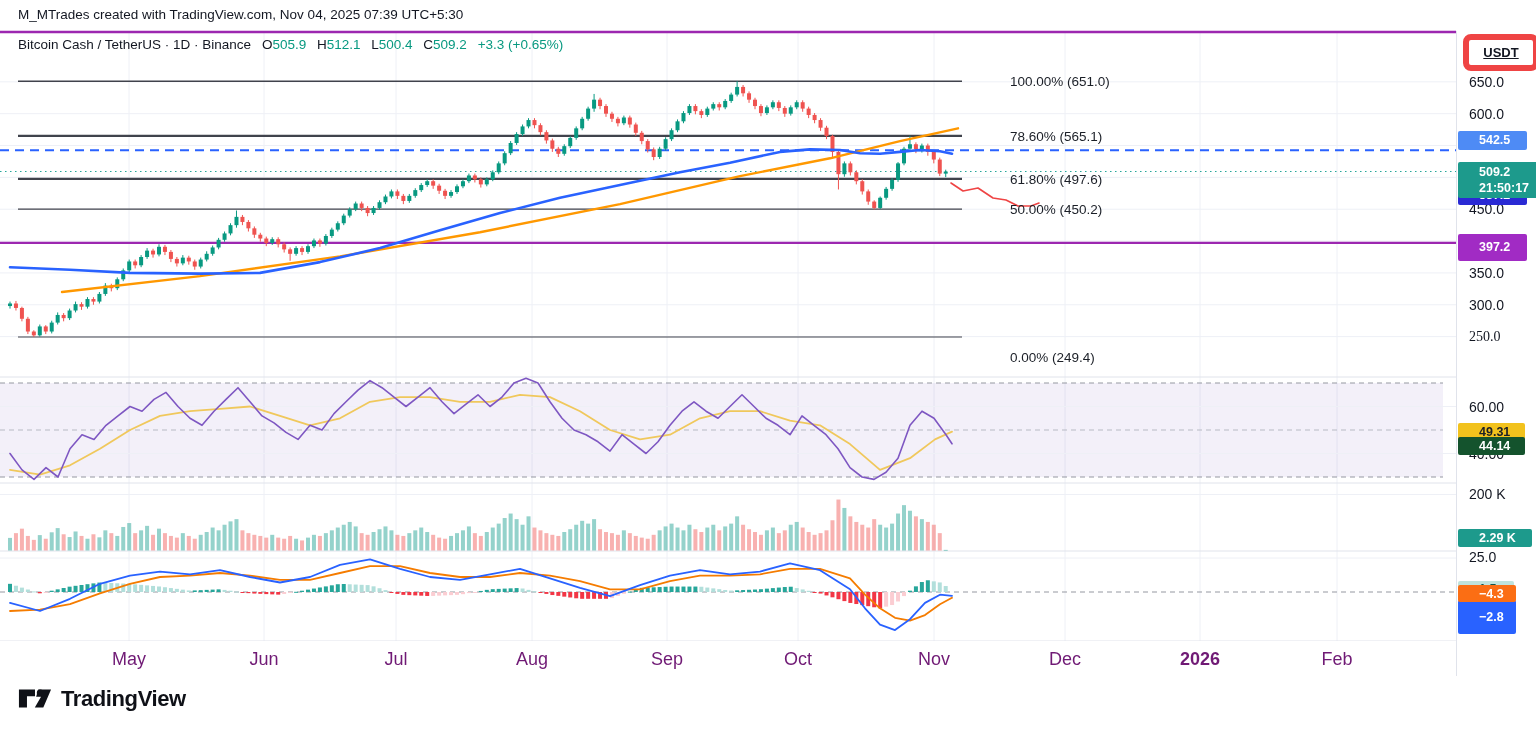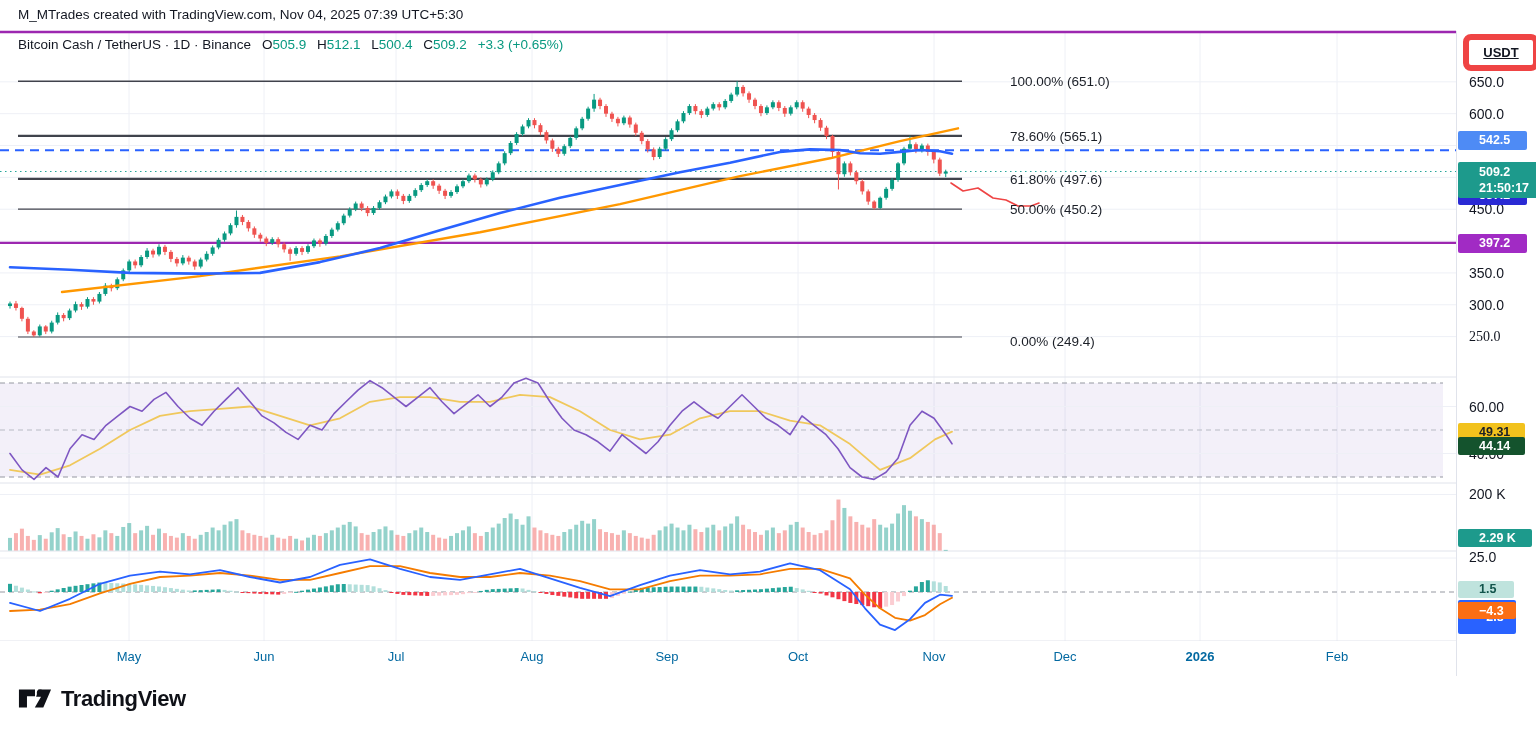--- a/index.html
+++ b/index.html
@@ -12,21 +12,21 @@
   #legend .v{color:#089981;}
   #legend .chg{color:#089981;margin-left:7px;}
   .fib-label{position:absolute;left:968px;transform:translateY(-50%);font-size:13.5px;color:#1b1f27;white-space:nowrap;z-index:4;margin-left:42px;}
   #right-axis{position:absolute;left:1456px;top:31px;width:80px;height:645px;background:#fff;border-left:1px solid #e0e3eb;z-index:6;}
   #usdt-btn{position:absolute;left:6px;top:3px;width:64px;height:25px;border:6px solid #ef4444;border-radius:8px;
     display:flex;align-items:center;justify-content:center;font-size:13px;font-weight:700;color:#131722;background:#fff;cursor:pointer;text-decoration:underline;}
   .tick{position:absolute;left:12px;transform:translateY(-50%);font-size:14px;color:#131722;white-space:nowrap;}
   .badge{position:absolute;left:1px;border-radius:2px;color:#fff;font-size:12.5px;font-weight:700;
     display:flex;flex-direction:column;justify-content:center;padding-left:21px;line-height:16px;z-index:7;}
   #time-axis{position:absolute;left:0;top:641px;width:1456px;height:35px;background:#fff;z-index:5;}
-  .tlabel{position:absolute;top:8px;transform:translateX(-50%);font-size:13px;color:#0369a1;}
+  .tlabel{position:absolute;top:8px;transform:translateX(-50%);font-size:18px;color:#701a75;}
   #logo{position:absolute;left:18px;top:686px;display:flex;align-items:center;gap:9px;cursor:pointer;}
   #logo-text{font-size:22px;font-weight:700;color:#0f1117;letter-spacing:-0.4px;}
 </style>
 </head>
 <body>
 
 <div id="stage">
   <div id="attribution">M_MTrades created with TradingView.com, Nov 04, 2025 07:39 UTC+5:30</div>
 
   <svg id="chart-svg" width="1536" height="734">
@@ -719,21 +719,21 @@
     <span class="k">L</span><span class="v">500.4</span>
     <span class="k">C</span><span class="v">509.2</span>
     <span class="chg">+3.3 (+0.65%)</span>
   </div>
 
   <div id="fib-labels">
       <div class="fib-label" style="top: 81.2px;">100.00% (651.0)</div>
       <div class="fib-label" style="top: 135.914px;">78.60% (565.1)</div>
       <div class="fib-label" style="top: 178.908px;">61.80% (497.6)</div>
       <div class="fib-label" style="top: 209.1px;">50.00% (450.2)</div>
-      <div class="fib-label" style="top: 341px;">0.00% (249.4)</div>
+      <div class="fib-label" style="top: 357px;">0.00% (249.4)</div>
     </div>
 
   <div id="right-axis">
     <div id="usdt-btn">USDT</div>
   <div class="tick" style="top: 50.837px;">650.0</div>
       <div class="tick" style="top: 82.6846px;">600.0</div>
       <div class="tick" style="top: 178.227px;">450.0</div>
       <div class="tick" style="top: 241.923px;">350.0</div>
       <div class="tick" style="top: 273.77px;">300.0</div>
       <div class="tick" style="top: 305.618px; font-family: Liberation Serif, serif;">250.0</div>
@@ -744,39 +744,39 @@
       <div class="badge" style="top: 99.5px; width: 48px; height: 19px; background: rgb(78, 139, 245); color: rgb(255, 255, 255);">
         <div>542.5</div>
       </div>
       <div class="badge" style="top: 118.5px; width: 48px; height: 19px; background: rgb(42, 42, 212); color: rgb(255, 255, 255); margin-top: 36px;">
         <div>537.2</div>
       </div>
       <div class="badge" style="top: 131px; width: 61px; height: 36px; background: rgb(29, 154, 140); color: rgb(255, 255, 255);">
         <div>509.2</div>
         <div>21:50:17</div>
       </div>
-      <div class="badge" style="top: 202.5px; width: 48px; height: 19px; background: rgb(161, 43, 196); color: rgb(255, 255, 255);">
+      <div class="badge" style="top: 202.5px; width: 48px; height: 27px; background: rgb(161, 43, 196); color: rgb(255, 255, 255);">
         <div>397.2</div>
       </div>
       <div class="badge" style="top: 392px; width: 46px; height: 18px; background: rgb(242, 194, 29); color: rgb(27, 31, 39);">
         <div>49.31</div>
       </div>
       <div class="badge" style="top: 406px; width: 46px; height: 18px; background: #14532d; color: rgb(255, 255, 255);">
         <div>44.14</div>
       </div>
       <div class="badge" style="top: 498px; width: 53px; height: 18px; background: rgb(29, 154, 140); color: rgb(255, 255, 255);">
         <div>2.29 K</div>
       </div>
       <div class="badge" style="top: 549.5px; width: 35px; height: 17px; background: rgb(191, 227, 221); color: rgb(18, 84, 75);">
         <div>1.5</div>
       </div>
       <div class="badge" style="top: 568.5px; width: 37px; height: 34px; background: rgb(41, 98, 255); color: rgb(255, 255, 255);">
         <div>−2.8</div>
       </div>
-      <div class="badge" style="top: 571px; width: 37px; height: 17px; background: rgb(251, 110, 20); color: rgb(255, 255, 255);">
+      <div class="badge" style="top: 554px; width: 37px; height: 17px; background: rgb(251, 110, 20); color: rgb(255, 255, 255);">
         <div>−4.3</div>
       </div>
     </div>
 
   <div id="time-axis">
       <div class="tlabel" style="left: 129px;">May</div>
       <div class="tlabel" style="left: 264px;">Jun</div>
       <div class="tlabel" style="left: 396px;">Jul</div>
       <div class="tlabel" style="left: 532px;">Aug</div>
       <div class="tlabel" style="left: 667px;">Sep</div>

